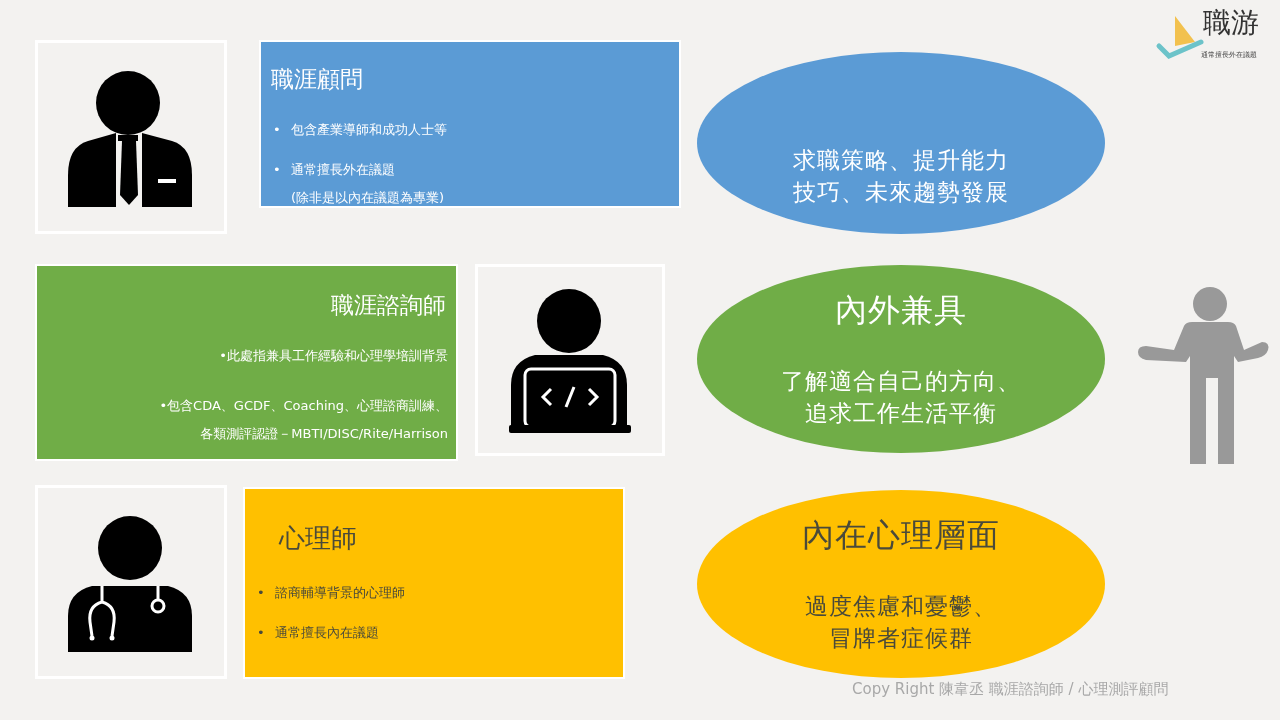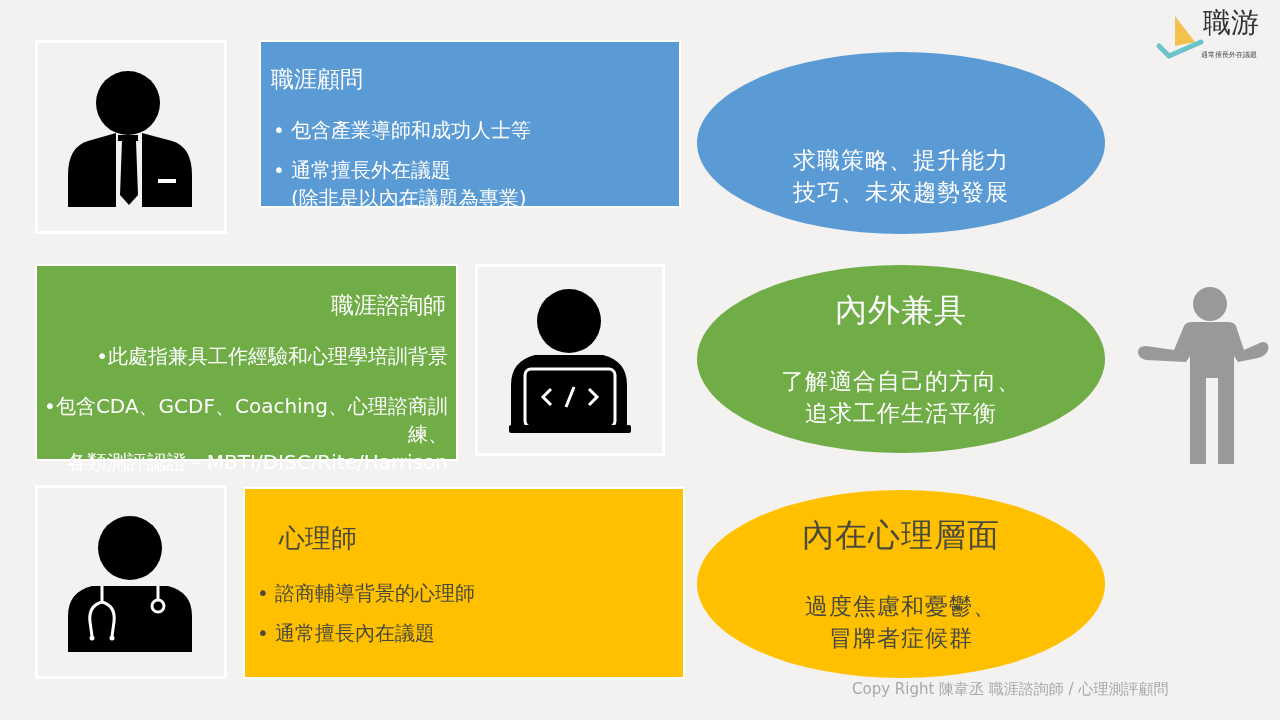--- a/index.html
+++ b/index.html
@@ -24,21 +24,21 @@
       position: absolute;
       box-sizing: border-box;
       border: 2px solid #ffffff;
     }
     .blue { background: #5b9bd5; color: #ffffff; }
     .green { background: #70ad47; color: #ffffff; }
     .yellow { background: #ffc000; color: #4a4a3a; }
 
     .box-title { font-size: 23px; position: absolute; }
     .bullets { position: absolute; list-style: none; margin: 0; padding: 0; }
-    .bullets li { font-size: 20px; line-height: 28px; }
+    .bullets li { font-size: 13px; line-height: 28px; }
     .bullets .dot { display: inline-block; width: 18px; }
 
     .ellipse {
       position: absolute;
       border-radius: 50%;
       text-align: center;
       box-sizing: border-box;
     }
     .ell-title { position: absolute; left: 0; right: 0; font-size: 32px; letter-spacing: 1px; }
     .ell-body { position: absolute; left: 0; right: 0; font-size: 23px; line-height: 32px; letter-spacing: 1px; }
@@ -127,21 +127,21 @@
       <circle cx="64" cy="36" r="32" fill="#000"></circle>
       <path d="M2 140 L2 104 Q2 80 26 74 L102 74 Q126 80 126 104 L126 140 Z" fill="#000"></path>
       <path d="M36 74 L36 90 Q22 94 24 110 L26 124 M36 90 Q50 94 48 110 L46 124" stroke="#fff" stroke-width="3" fill="none"></path>
       <circle cx="26" cy="126" r="2.5" fill="#fff"></circle>
       <circle cx="46" cy="126" r="2.5" fill="#fff"></circle>
       <path d="M92 74 L92 88" stroke="#fff" stroke-width="3"></path>
       <circle cx="92" cy="94" r="6" fill="none" stroke="#fff" stroke-width="3"></circle>
     </svg>
   </div>
 
-  <div class="text-box yellow" style="left:243px;top:487px;width:442px;height:192px;">
+  <div class="text-box yellow" style="left:243px;top:487px;width:382px;height:192px;">
     <div class="box-title" style="left:34px;top:32px;font-size:26px;">心理師</div>
     <ul class="bullets" style="left:12px;top:90px;">
       <li><span class="dot">•</span><span>諮商輔導背景的心理師</span></li>
       <li style="margin-top:12px"><span class="dot">•</span><span>通常擅長內在議題</span></li>
     </ul>
   </div>
 
   <div class="ellipse" style="left:697px;top:490px;width:408px;height:188px;background:#ffc000;color:#4a4a3a;">
     <div class="ell-title" style="top:24px;">內在心理層面</div>
     <div class="ell-body" style="top:100px;">

